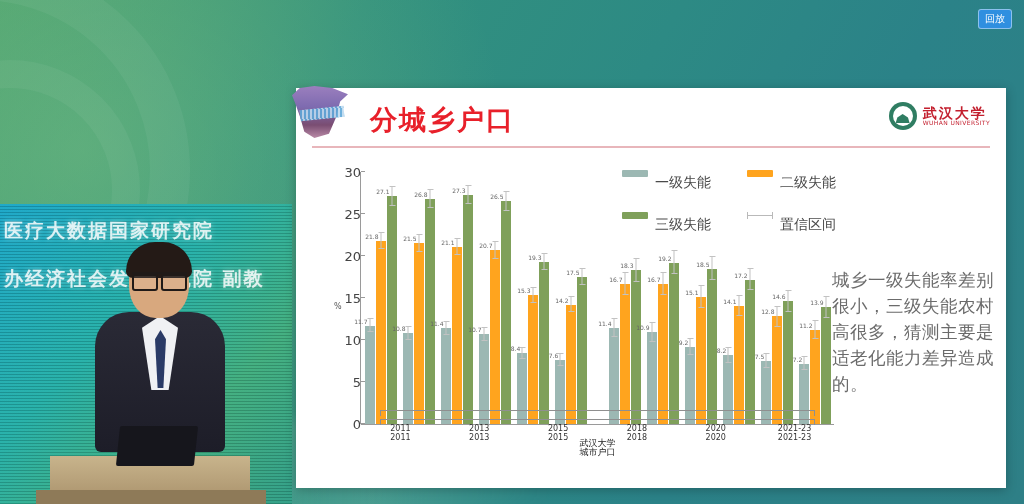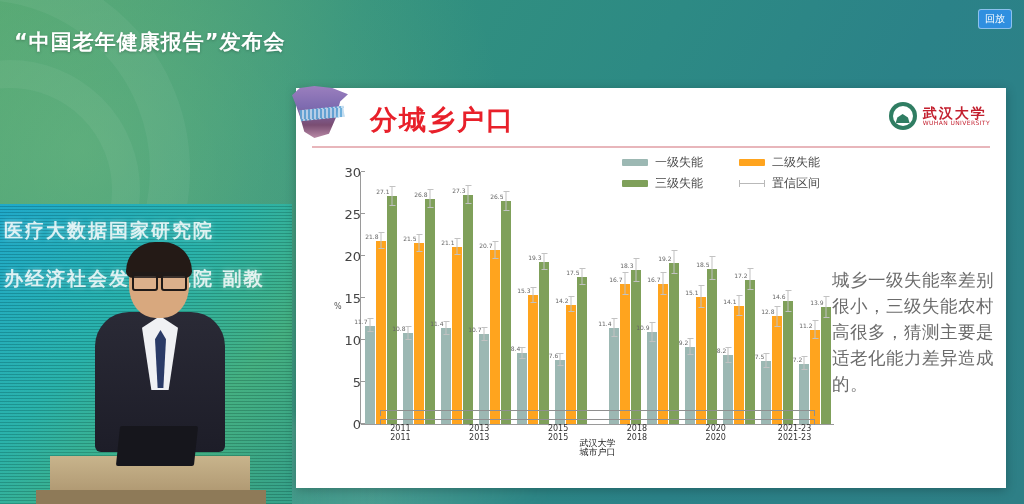--- a/index.html
+++ b/index.html
@@ -192,21 +192,21 @@
   .legend-item { display: flex; align-items: center; gap: 7px; }
   .legend-swatch { width: 26px; height: 7px; border-radius: 1px; }
   .legend-line {
     width: 26px; height: 1px; background: #b9b9b9; position: relative;
   }
   .legend-line:before, .legend-line:after {
     content: ""; position: absolute; top: -3px; width: 1px; height: 7px; background: #b9b9b9;
   }
   .legend-line:before { left: 0; }
   .legend-line:after { right: 0; }
-  .legend-label { font-size: 12px; color: #4a4a4a; }
+  .legend-label { font-size: 14px; color: #4a4a4a; margin-top: 20px; }
 
   
   #chart { position: absolute; left: 38px; top: 22px; width: 500px; height: 290px; }
   #ylabel {
     position: absolute; left: 0px; top: 130px;
     font-size: 8px; color: #555;
   }
   #plot {
     position: absolute; left: 26px; top: 0; right: 0; bottom: 38px;
     border-left: 1px solid #9a9a9a;
@@ -281,21 +281,20 @@
   }
 </style>
 </head>
 <body>
 
 <div id="stage">
   <div class="arc arc1"></div>
   <div class="arc arc2"></div>
   <div class="streak"></div>
 
-  <div id="banner">“中国老年健康报告”发布会</div>
 
   <div id="replay-badge">回放</div>
 
   <div id="speaker-panel">
     <div id="led-wall"></div>
     <div class="led-text l1">医疗大数据国家研究院</div>
     <div class="led-text l2">办经济社会发展研究院  副教</div>
     <div id="speaker">
       <div id="torso"></div>
       <div id="shirt"></div>

